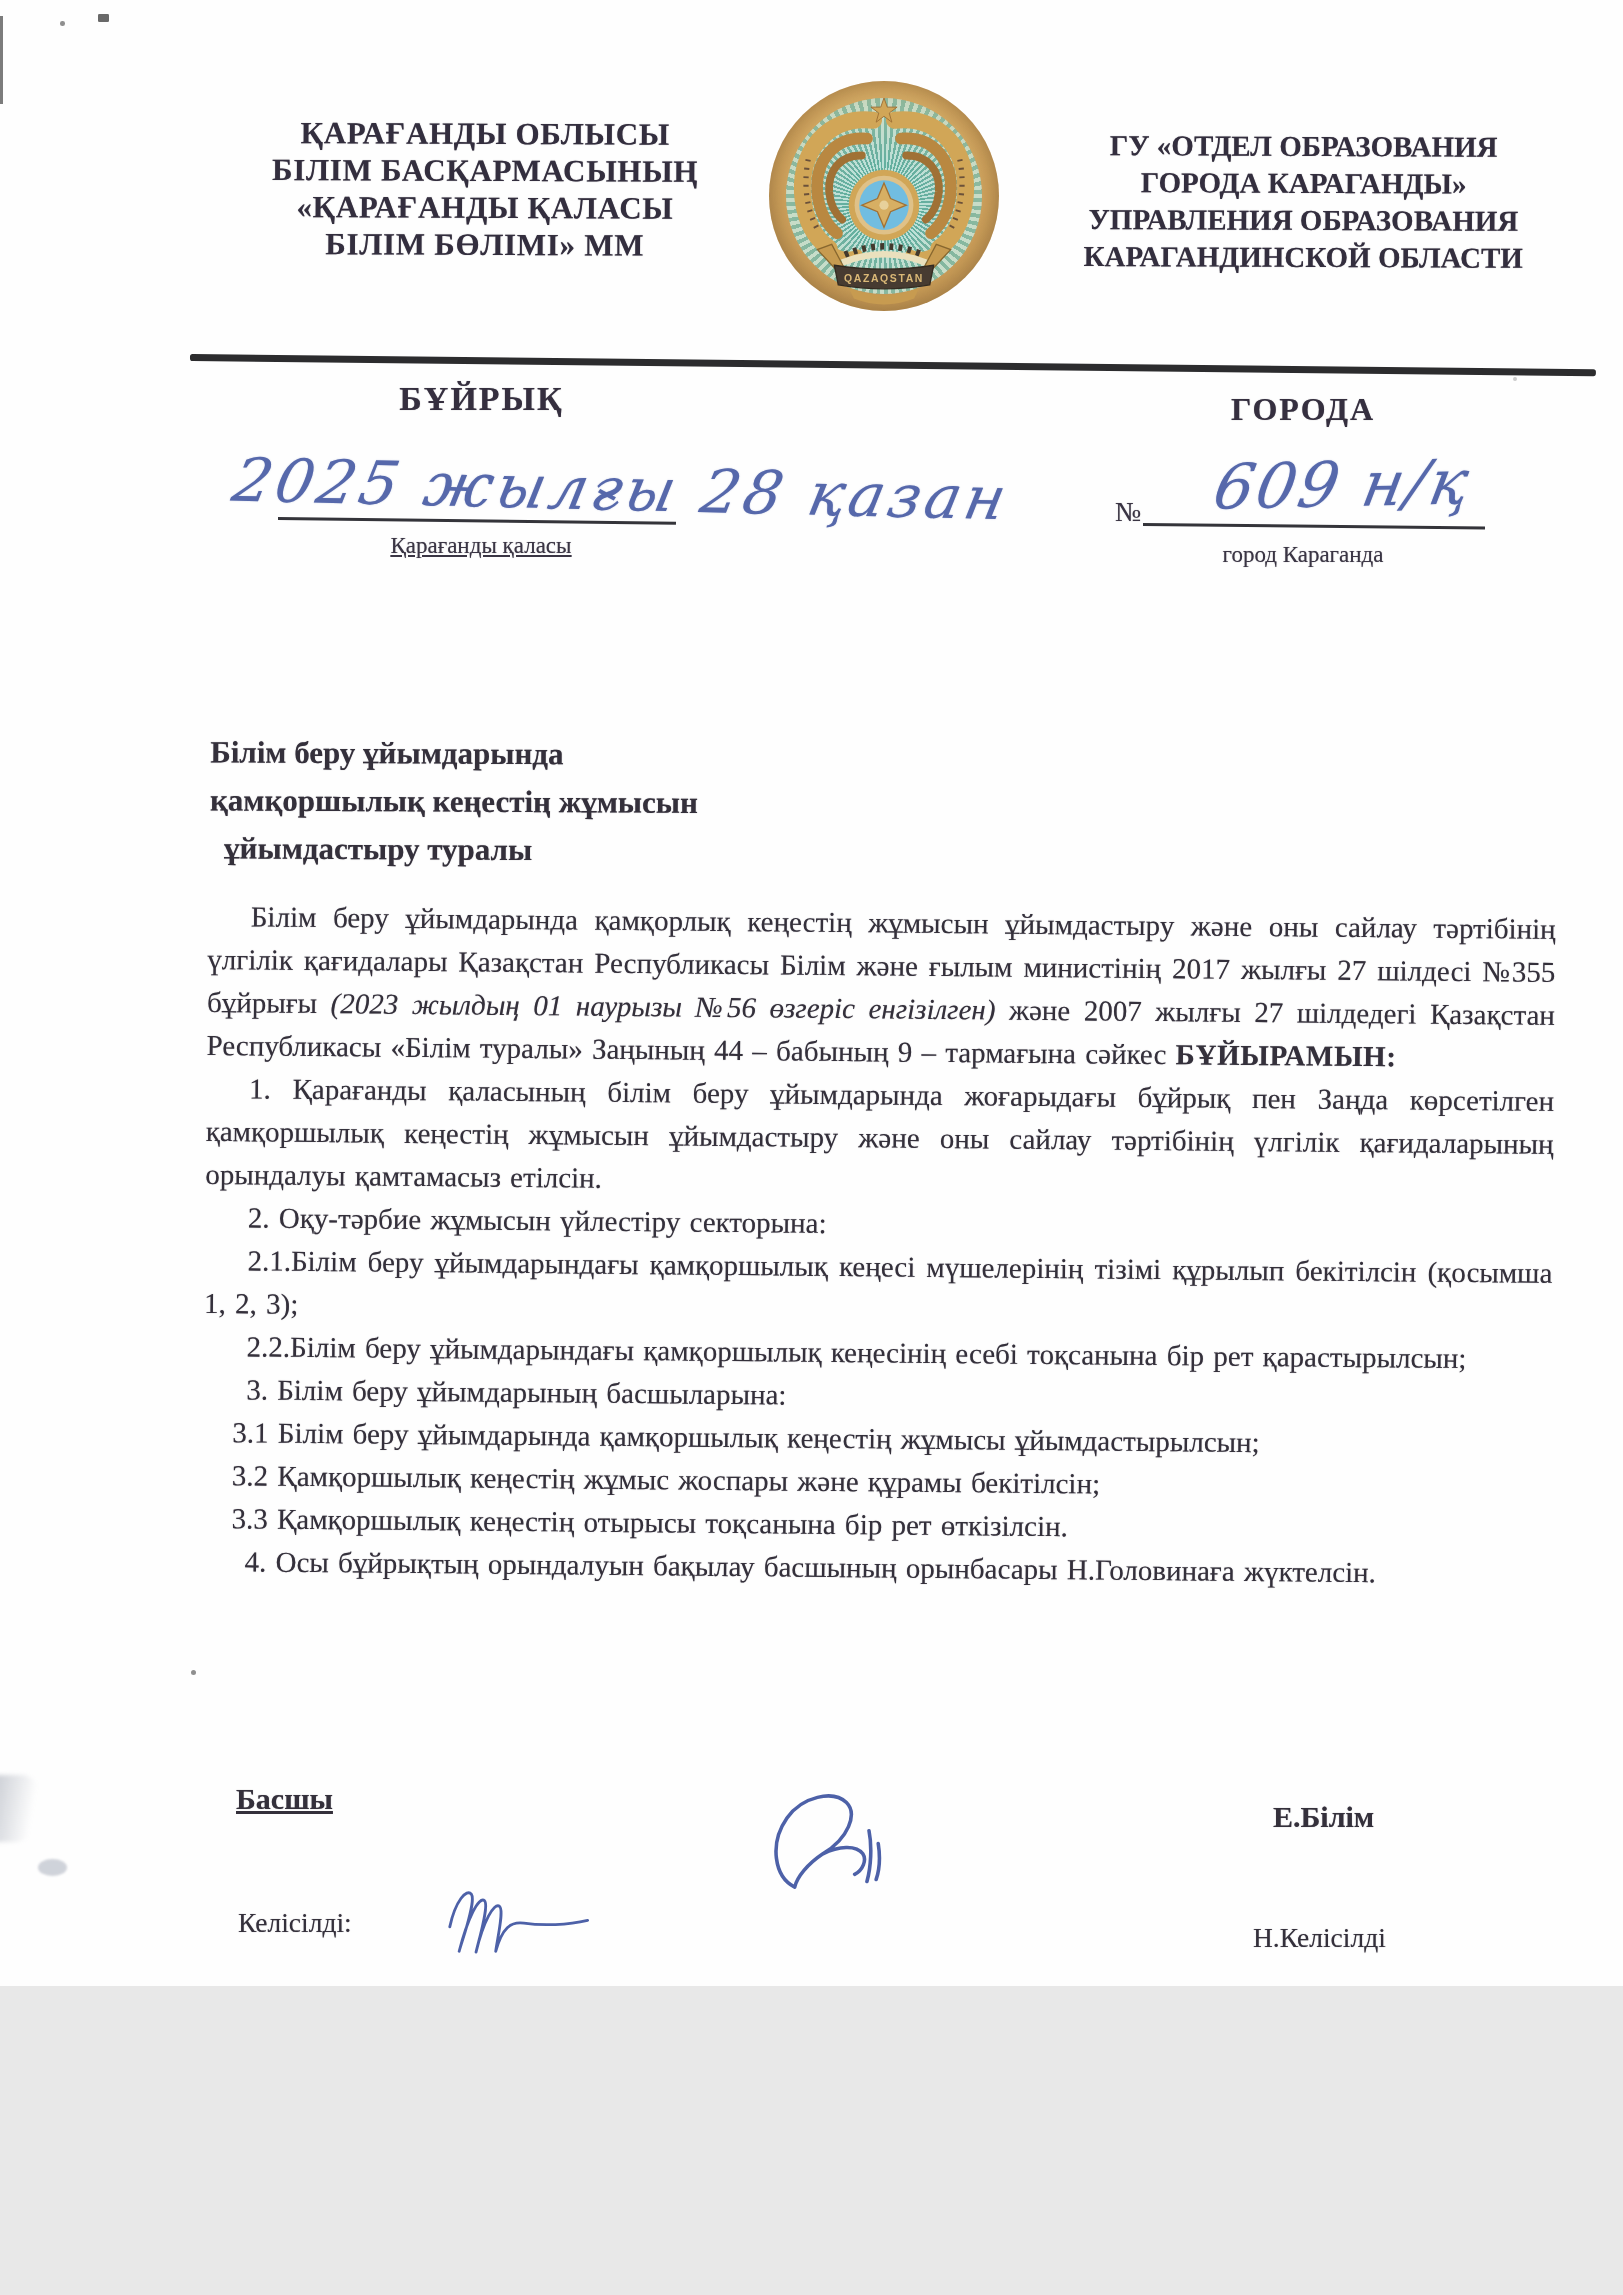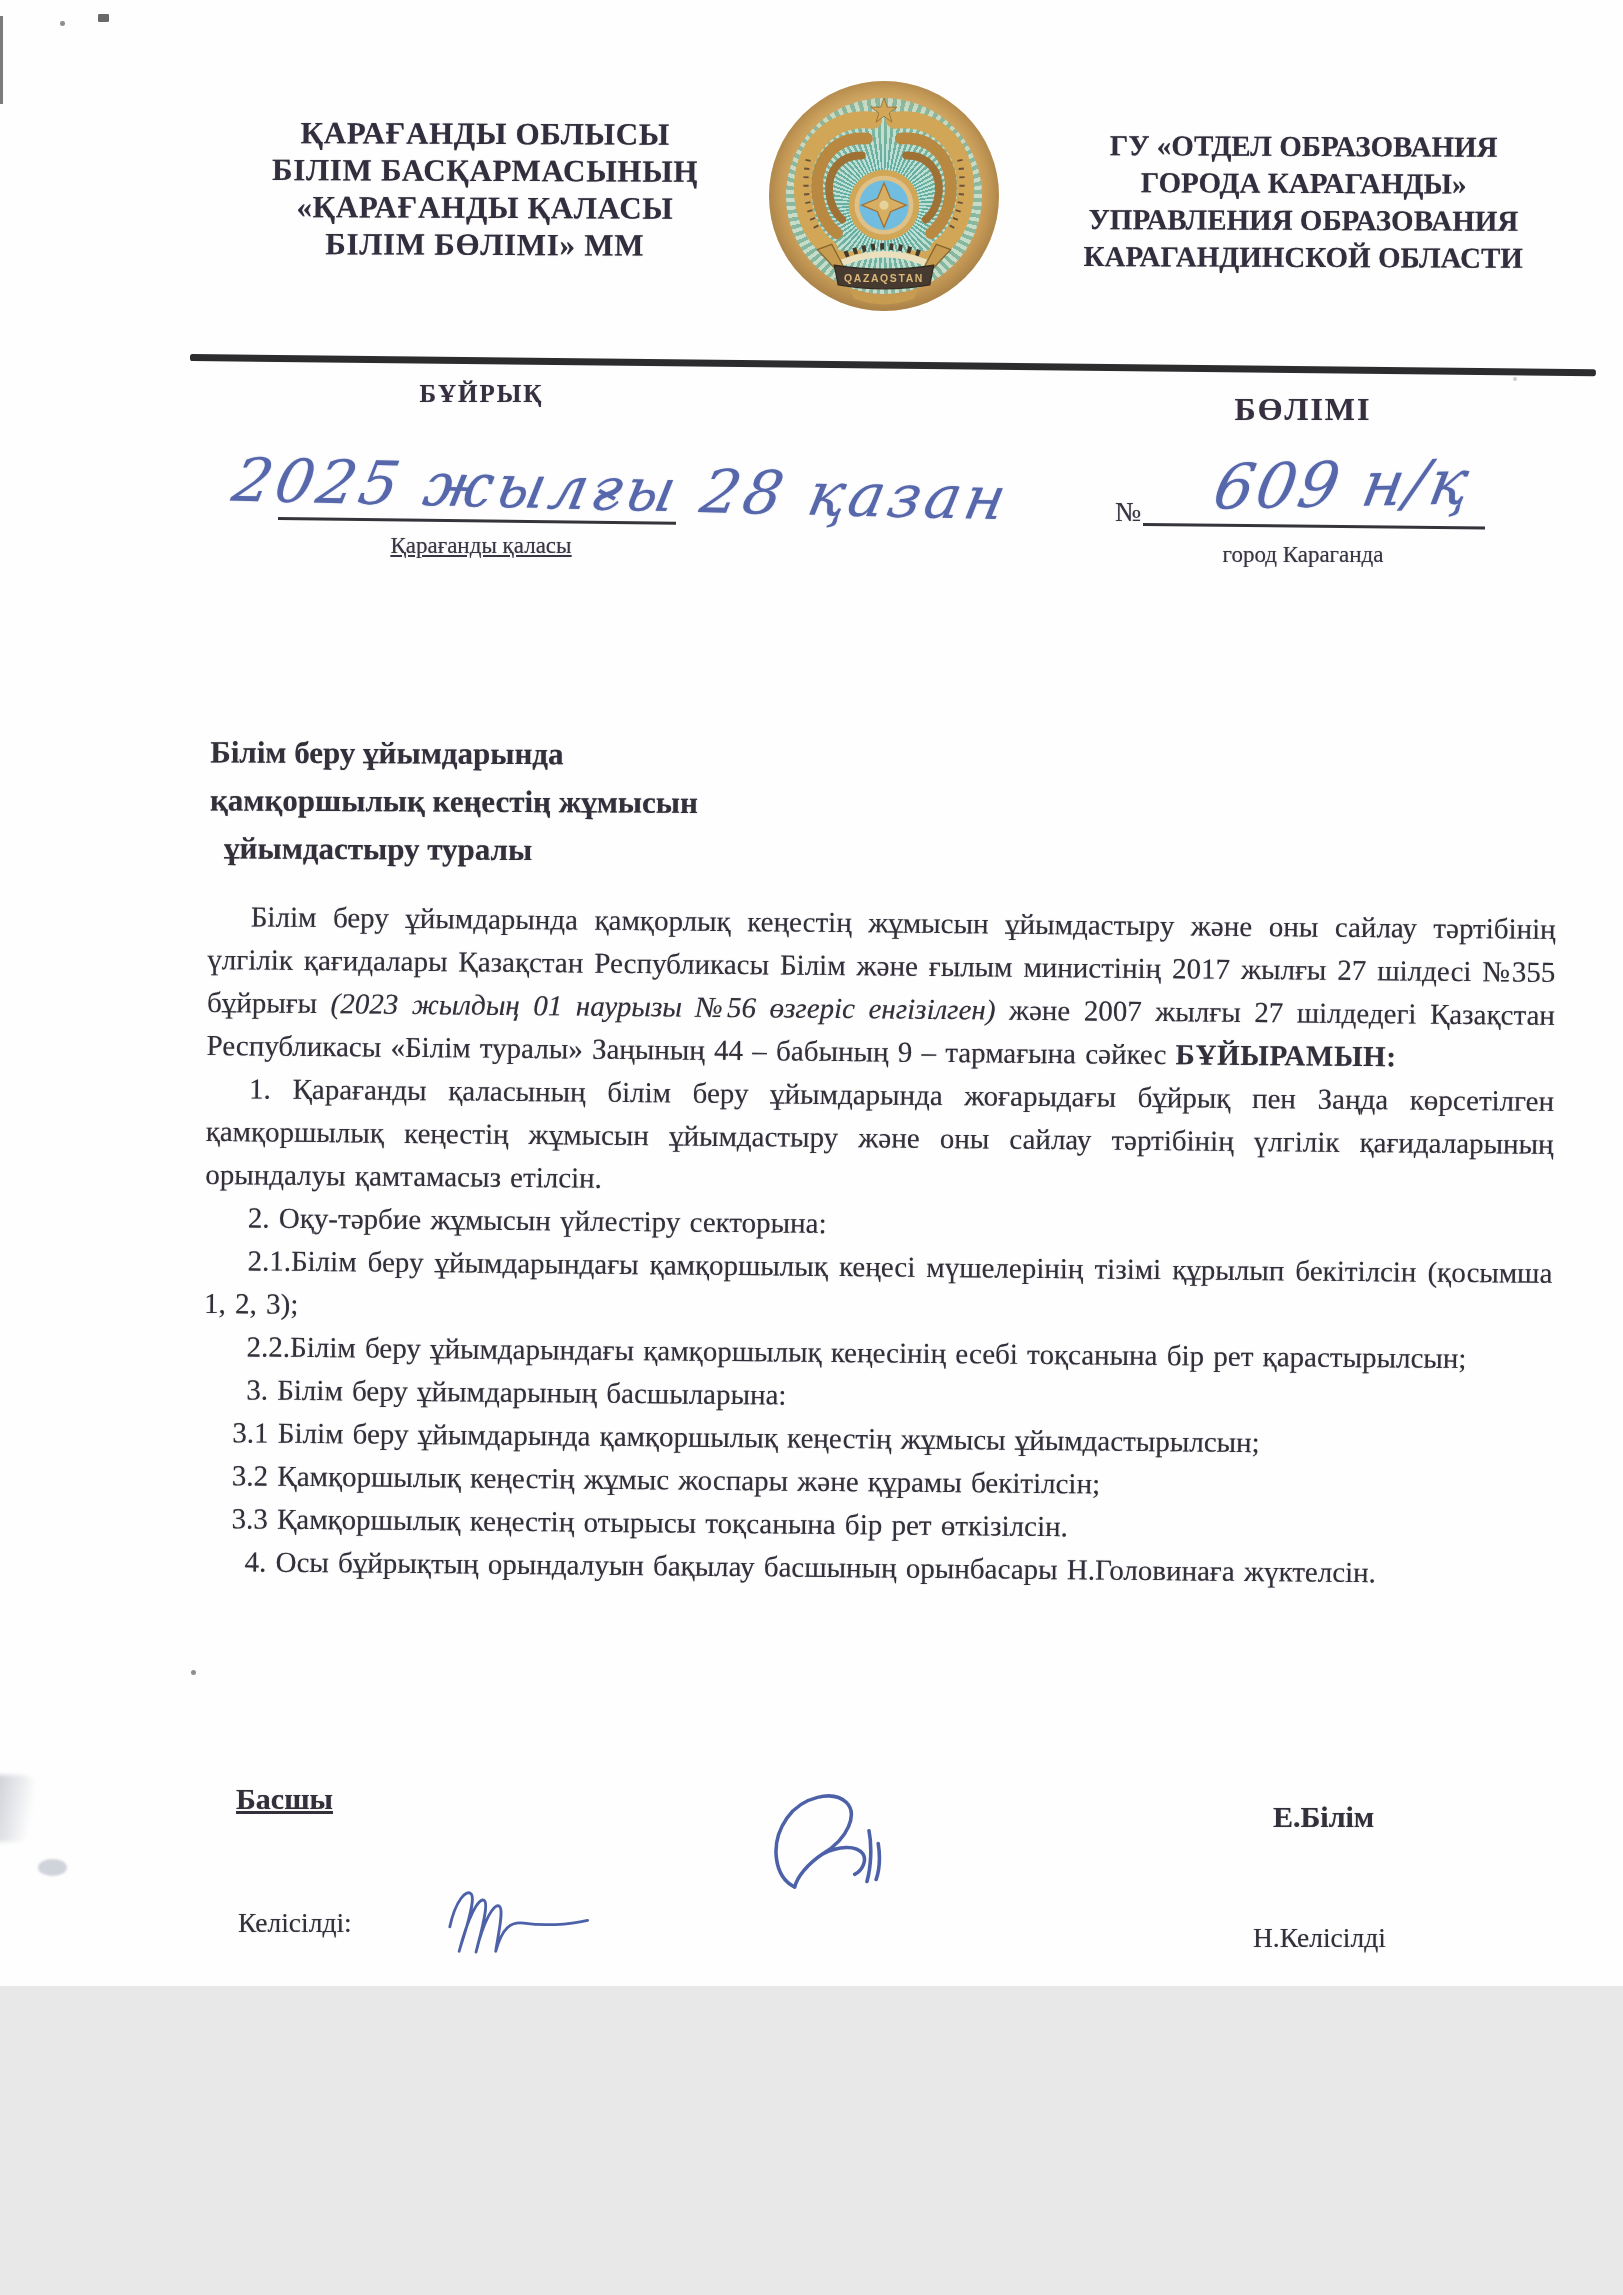--- a/index.html
+++ b/index.html
@@ -28,21 +28,21 @@
     background:radial-gradient(circle at 50% 54%, rgba(255,255,255,0) 28%, rgba(238,216,160,.30) 66%, rgba(210,170,90,.45) 96%); }
   .em-svg { position:absolute; inset:0; }
   .em-banner-text { font-family:"Liberation Sans", sans-serif; font-weight:bold; }
 
   
   .divider { left:190px; top:354px; width:1406px; height:6.5px; background:#2c2c2e;
     transform:rotate(.62deg); transform-origin:left center; border-radius:2.6px; }
 
   
   .order-title { font-weight:bold; letter-spacing:2px; color:#352f3f; text-align:center; }
-  .t-kk { left:370px; top:380px; width:223px; font-size:25px; }
+  .t-kk { left:370px; top:380px; width:223px; font-size:34px; }
   .t-ru { left:1195px; top:391px; width:216px; font-size:32px; }
   .handwriting { font-family:"DejaVu Serif", serif; font-style:italic; color:#5668ab;
     text-shadow:0 0 1.3px rgba(86,104,171,.45); white-space:nowrap; }
   .hw-date { left:234px; top:454px; font-size:60px; letter-spacing:3.9px; transform:rotate(1.4deg) skewX(-10deg); }
   .hw-num  { left:1215px; top:448px; font-size:62px; letter-spacing:2.6px; transform:rotate(-1.2deg) skewX(-12deg); }
   .u-line { height:3.3px; background:#34343a; transform-origin:left center; }
   .u-date { left:278px; top:517px; width:398px; transform:rotate(.7deg); }
   .u-num  { left:1143px; top:523px; width:342px; transform:rotate(.6deg); }
   .num-sign { left:1115px; top:496px; font-size:27.5px; color:#3a3544; }
   .city { font-size:23px; color:#3a3544; text-align:center; }
@@ -151,21 +151,21 @@
   <div class="abs org org-ru ink">
     <span class="line">ГУ «ОТДЕЛ ОБРАЗОВАНИЯ</span>
     <span class="line">ГОРОДА КАРАГАНДЫ»</span>
     <span class="line">УПРАВЛЕНИЯ ОБРАЗОВАНИЯ</span>
     <span class="line">КАРАГАНДИНСКОЙ ОБЛАСТИ</span>
   </div>
 
   <div class="abs divider"></div>
 
   <div class="abs order-title t-kk ink">БҰЙРЫҚ</div>
-  <div class="abs order-title t-ru ink">БӨЛІМІ</div>
+  <div class="abs order-title t-ru ink">ГОРОДА</div>
 
   <div class="abs handwriting hw-date">2025 жылғы 28 қазан</div>
   <div class="abs u-line u-date"></div>
   <div class="abs city city-kk ink">Қарағанды қаласы</div>
 
   <div class="abs num-sign ink">№</div>
   <div class="abs handwriting hw-num">609 н/қ</div>
   <div class="abs u-line u-num"></div>
   <div class="abs city city-ru ink">город Караганда</div>
 

